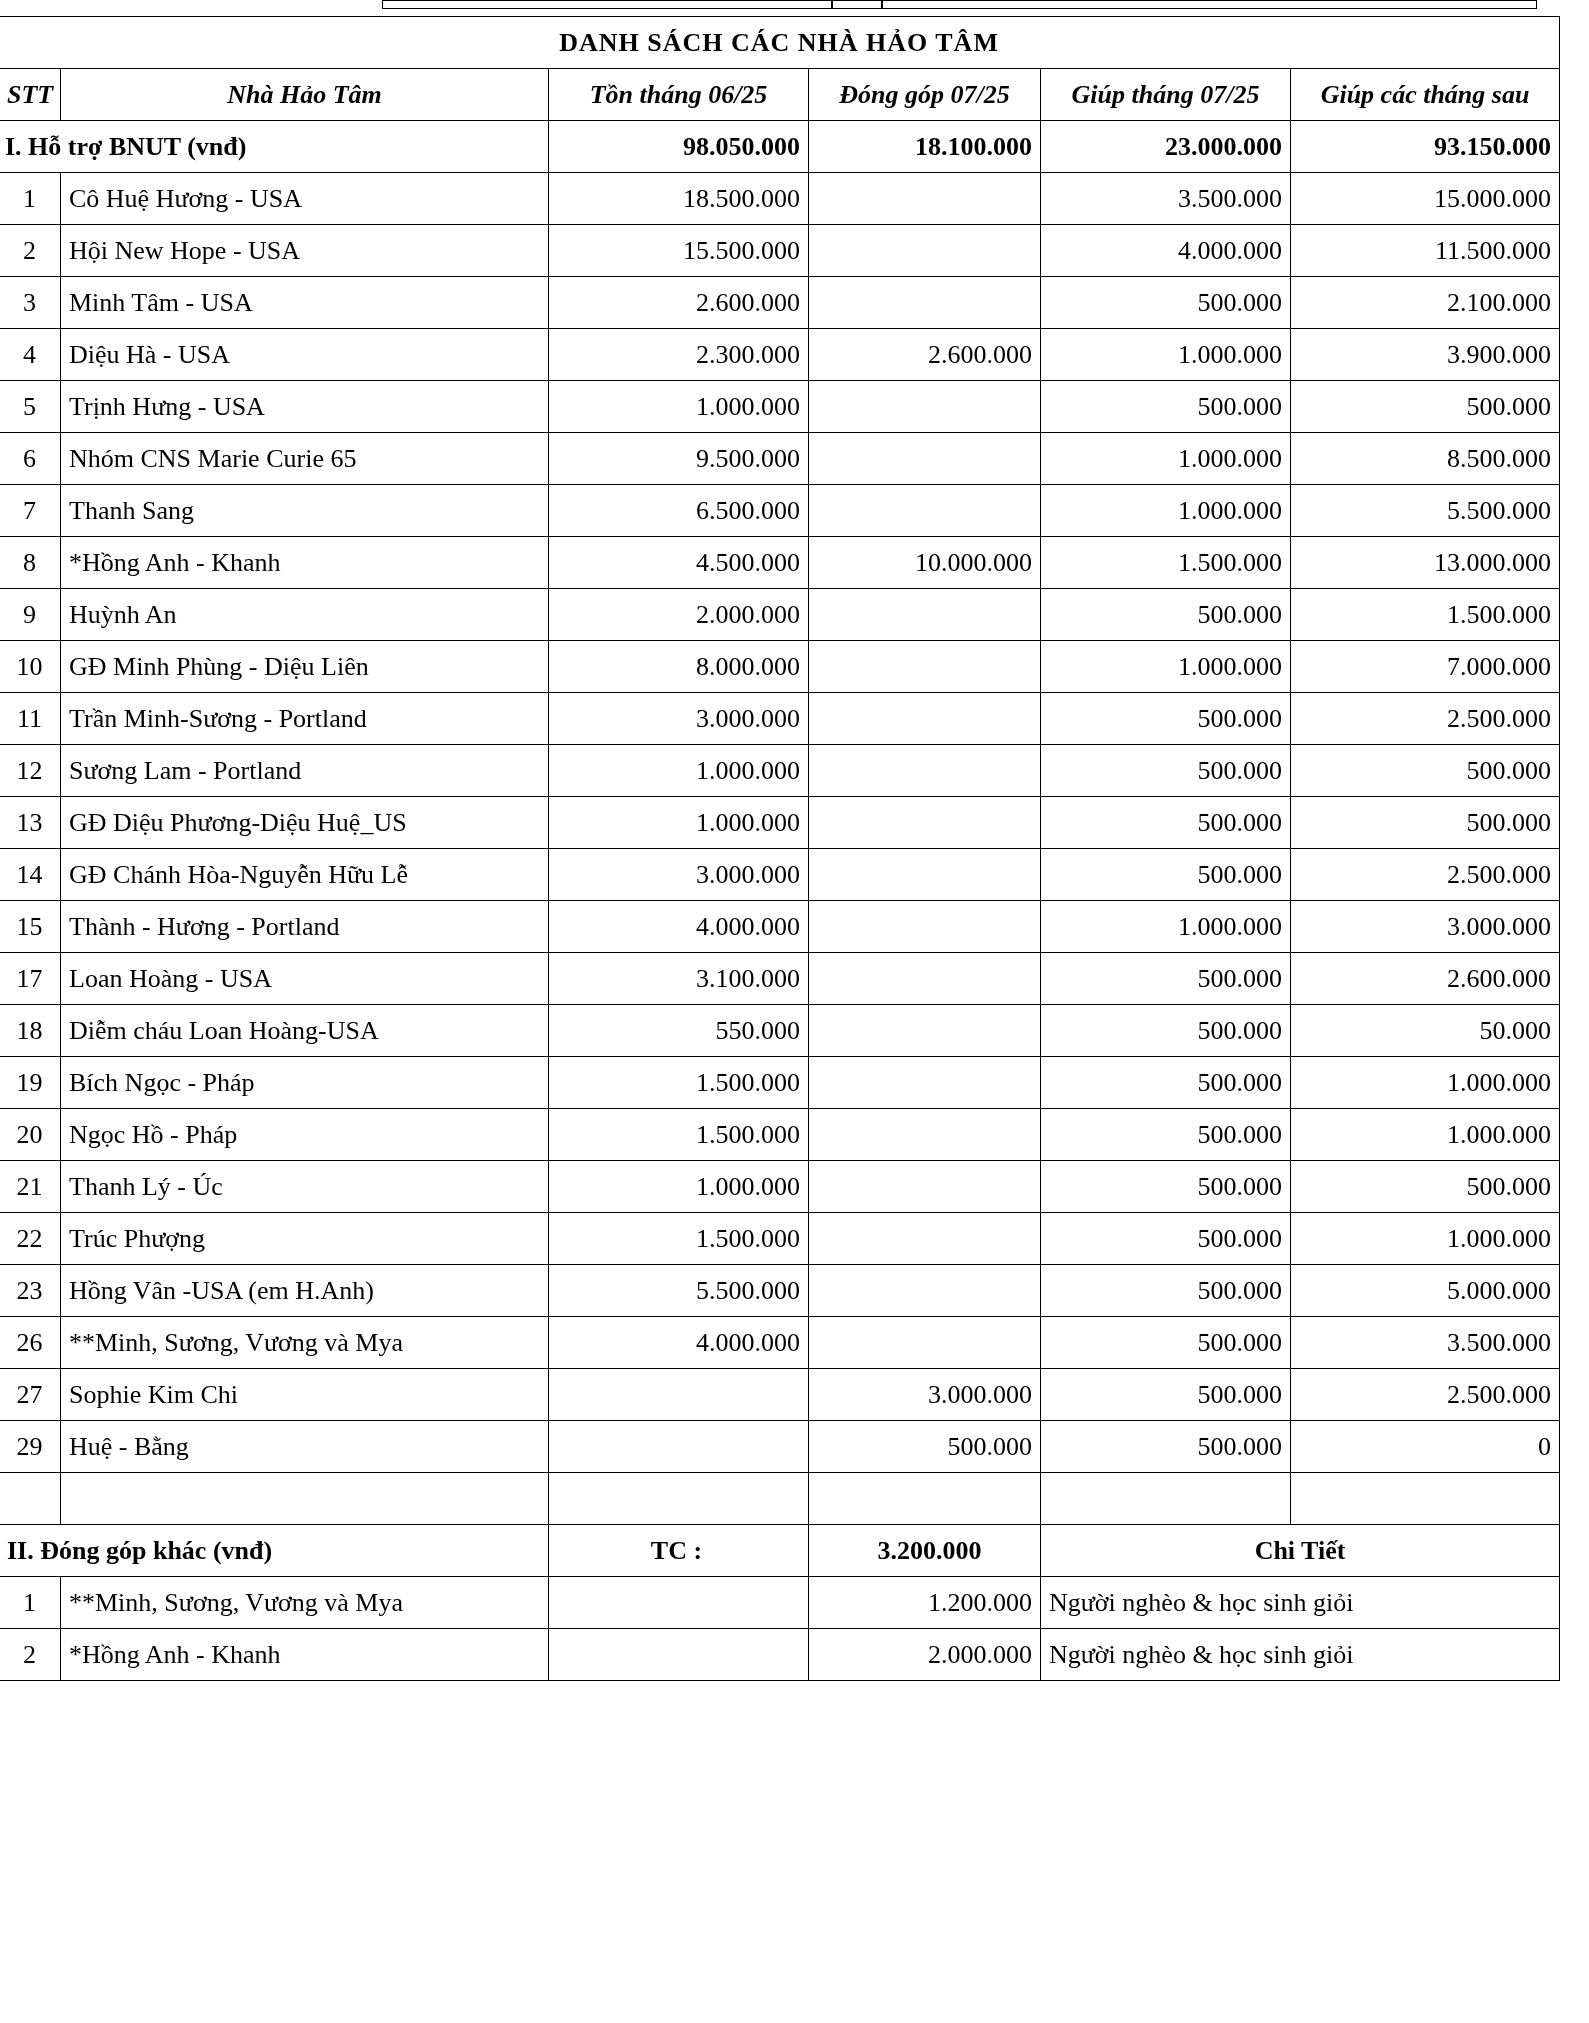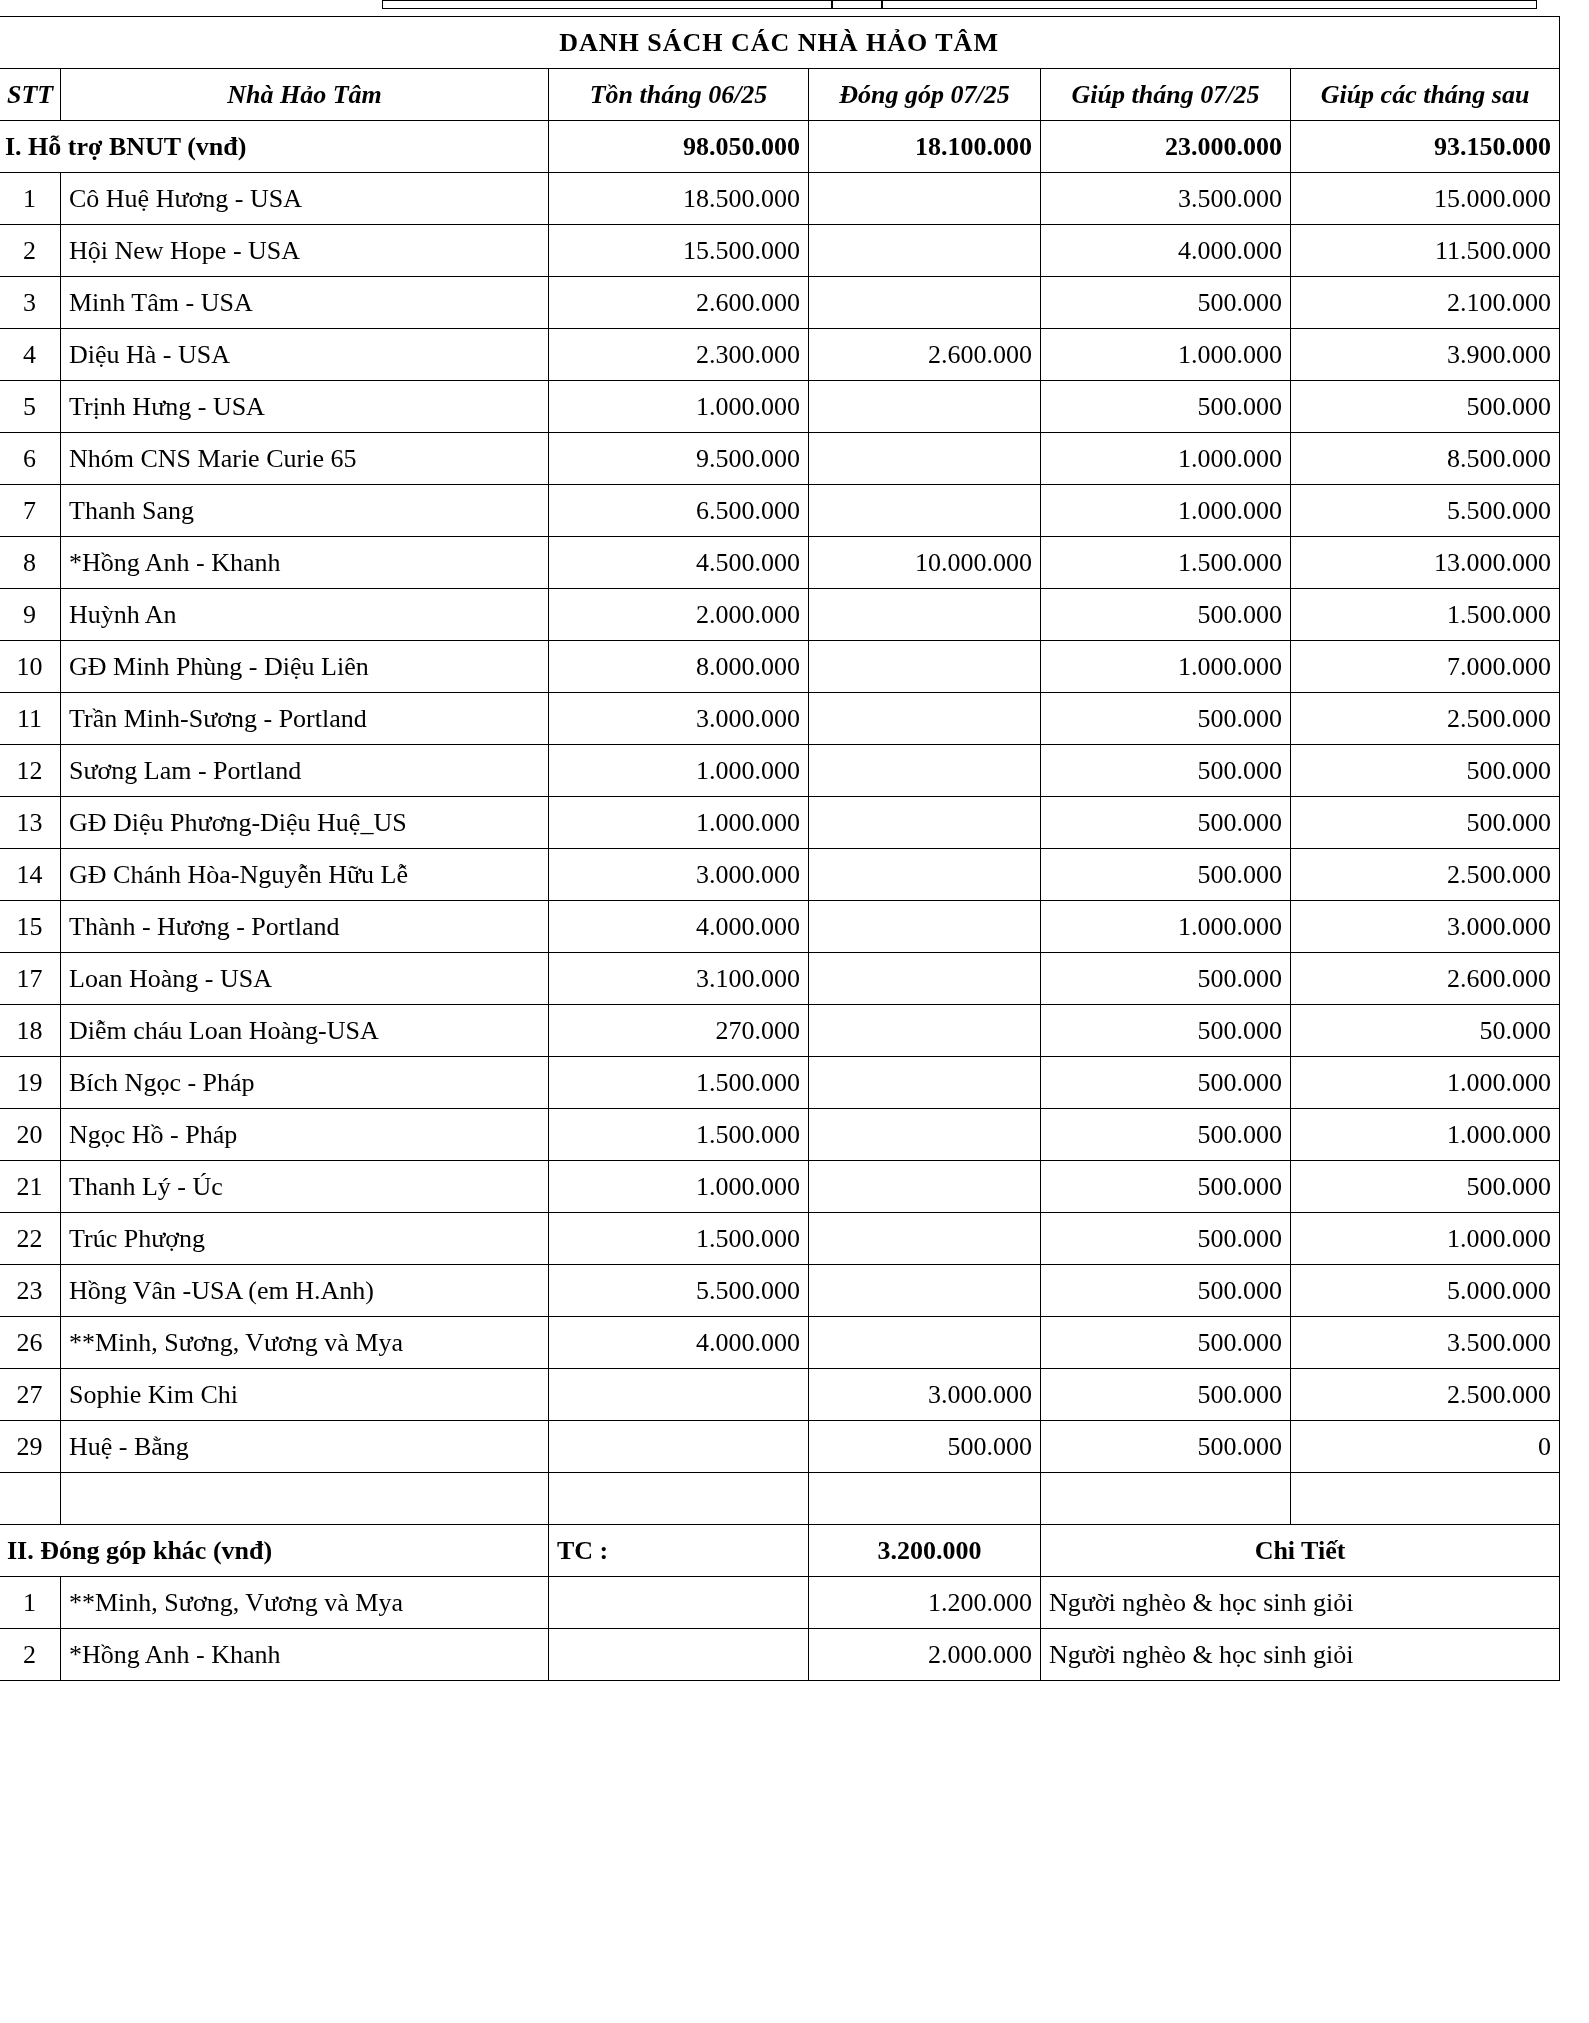--- a/index.html
+++ b/index.html
@@ -116,21 +116,21 @@
   .section-row td.sec-title { text-align: left; padding-left: 6px; }
   .section-row td.num { text-align: right; }
 
   td.num { text-align: right; padding-right: 10px; }
   td.idx { text-align: center; padding: 0 4px; }
   td.nm  { text-align: left; }
 
   .blank-row td { height: 52px; }
 
   .tc-row td { font-weight: bold; font-size: 29px; height: 62px; }
-  .tc-row td.tc-label { text-align: left; padding-right: 12px; margin-left: 21px; }
+  .tc-row td.tc-label { text-align: center; padding-right: 12px; margin-left: 21px; }
   .tc-row td.tc-val { text-align: center; padding-left: 18px; }
   .tc-row td.detail { text-align: center; }
 
   .detail-text { text-align: left; font-size: 26px; padding-left: 8px; }
 </style>
 </head>
 <body>
 
 <div class="top-strip">
   <div class="seg seg-a"></div>
@@ -296,21 +296,21 @@
           <td class="idx">17</td>
           <td class="nm">Loan Hoàng - USA</td>
           <td class="num">3.100.000</td>
           <td class="num"></td>
           <td class="num">500.000</td>
           <td class="num">2.600.000</td>
         </tr>
       <tr>
           <td class="idx">18</td>
           <td class="nm">Diễm cháu Loan Hoàng-USA</td>
-          <td class="num">270.000</td>
+          <td class="num">550.000</td>
           <td class="num"></td>
           <td class="num">500.000</td>
           <td class="num">50.000</td>
         </tr>
       <tr>
           <td class="idx">19</td>
           <td class="nm">Bích Ngọc - Pháp</td>
           <td class="num">1.500.000</td>
           <td class="num"></td>
           <td class="num">500.000</td>

